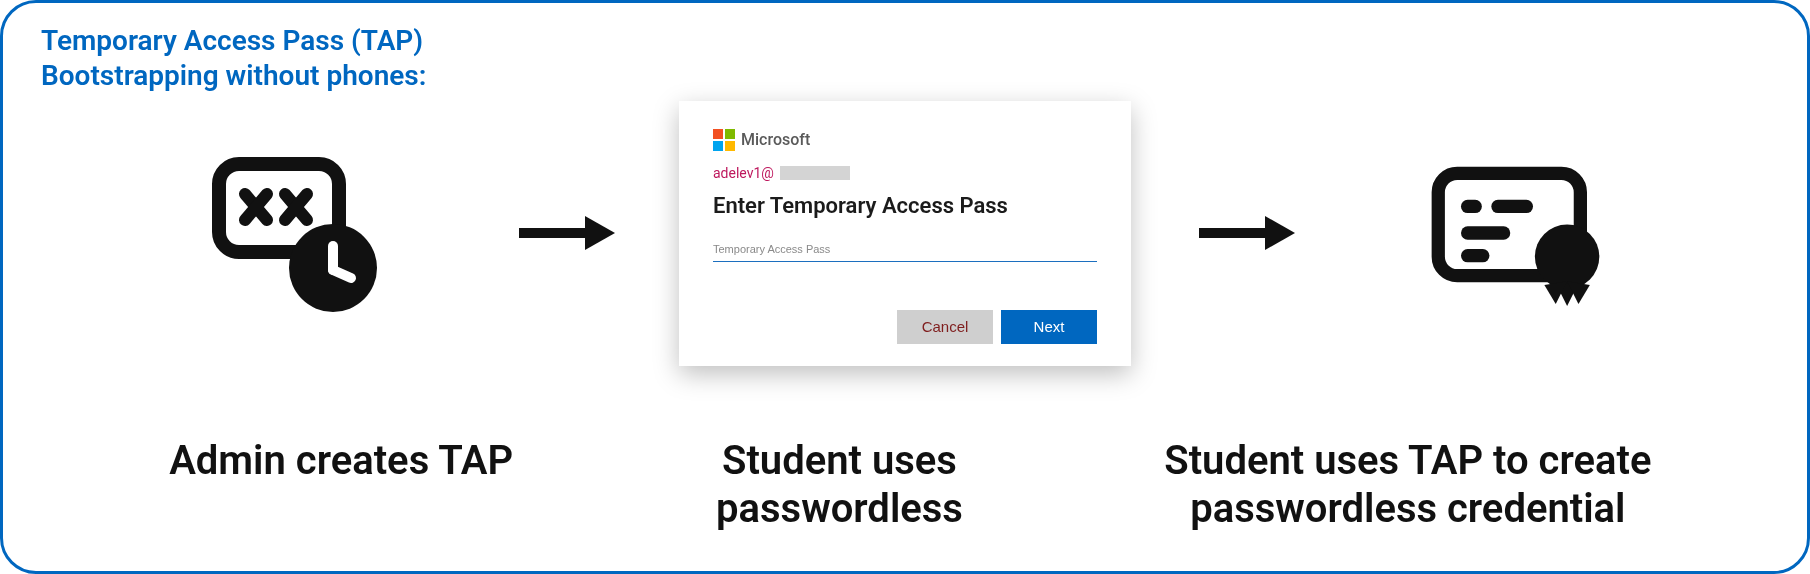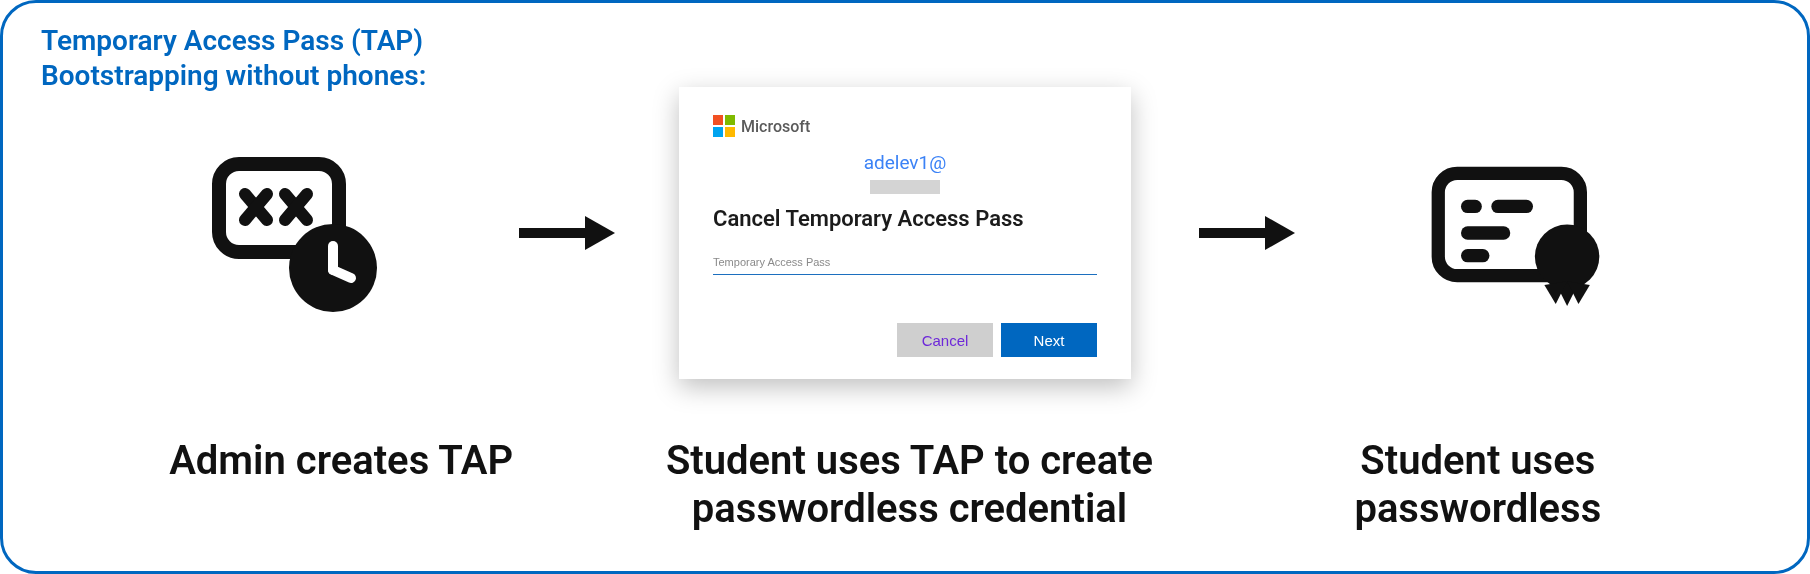--- a/index.html
+++ b/index.html
@@ -99,24 +99,23 @@
   }
   .ms-logo-text {
     font-size: 16px;
     color: #5a5a5a;
     font-weight: 500;
   }
   .ms-email-row {
     display: flex;
     align-items: center;
     gap: 6px;
-    font-size: 19px;
-    color: #3b82f6;
+    font-size: 14px;
+    color: #be185d;
     margin-bottom: 12px;
-    flex-direction: column;
   }
   .redacted {
     display: inline-block;
     width: 70px;
     height: 14px;
     background: #d4d4d4;
   }
   .ms-heading {
     font-size: 22px;
     font-weight: 600;
@@ -142,21 +141,21 @@
   }
   .ms-btn {
     min-width: 96px;
     height: 34px;
     border: none;
     font-size: 15px;
     cursor: pointer;
   }
   .ms-btn.secondary {
     background: #cfcfcf;
-    color: #6d28d9;
+    color: #7f1d1d;
   }
   .ms-btn.primary {
     background: #0067c0;
     color: #fff;
   }
 
   
   .big-icon { width: 180px; height: 170px; display: block; }
 </style>
 </head>
@@ -206,21 +205,21 @@
             <rect x="12" y="0" width="10" height="10" fill="#7fba00"></rect>
             <rect x="0" y="12" width="10" height="10" fill="#00a4ef"></rect>
             <rect x="12" y="12" width="10" height="10" fill="#ffb900"></rect>
           </svg>
           <span class="ms-logo-text">Microsoft</span>
         </div>
         <div class="ms-email-row">
           <span>adelev1@</span>
           <span class="redacted"></span>
         </div>
-        <div class="ms-heading">Cancel Temporary Access Pass</div>
+        <div class="ms-heading">Enter Temporary Access Pass</div>
         <input class="ms-input" type="text" placeholder="Temporary Access Pass" style="">
         <div class="ms-actions">
           <button class="ms-btn secondary">Cancel</button>
           <button class="ms-btn primary">Next</button>
         </div>
       </div>
     </div>
 
     <div class="arrow-slot">
       <svg width="100" height="50" viewBox="0 0 100 50">
@@ -243,17 +242,17 @@
         <polygon points="138,138 150,162 162,138" fill="#111"></polygon>
         <polygon points="150,136 138,160 126,140" fill="#111"></polygon>
         <polygon points="150,136 162,160 174,140" fill="#111"></polygon>
       </svg>
     </div>
 
   </div>
 
   <div class="captions">
     <div class="caption step1">Admin creates TAP</div>
+    <div class="caption step3">Student uses passwordless</div>
     <div class="caption step2">Student uses TAP to create passwordless credential</div>
-    <div class="caption step3">Student uses passwordless</div>
   </div>
 
 </div>
 
 </body></html>

